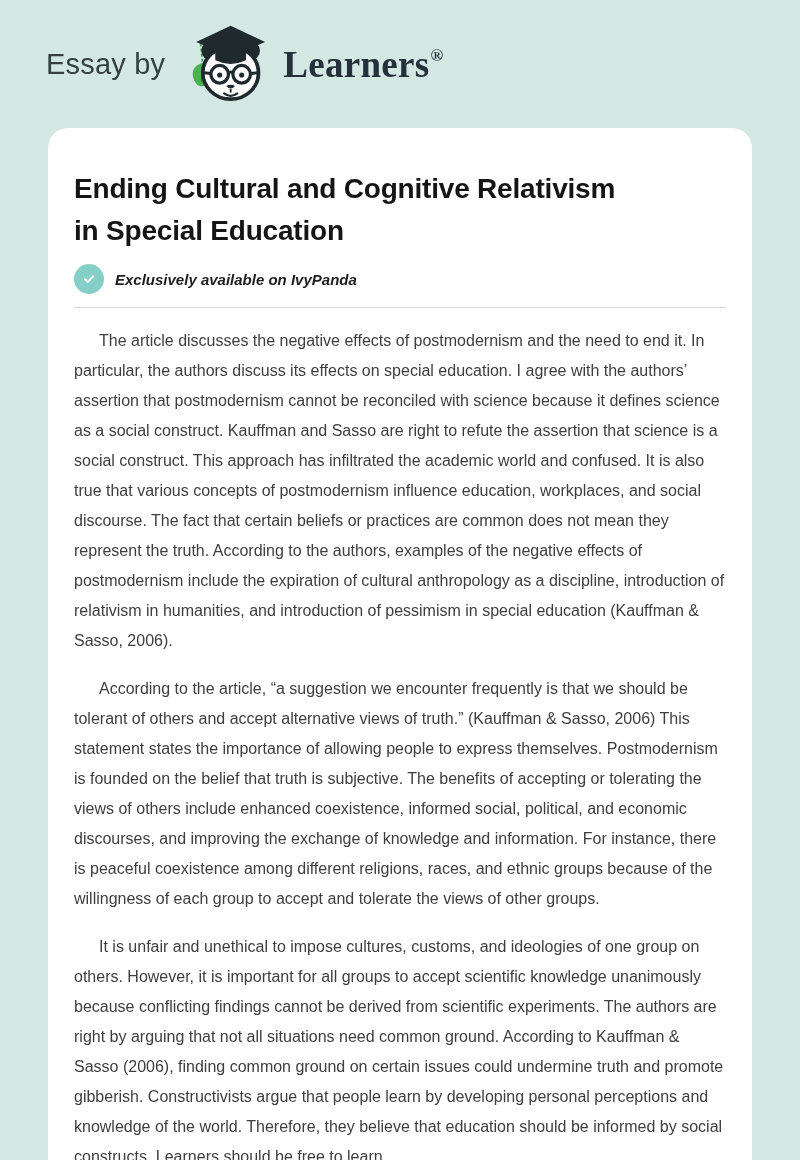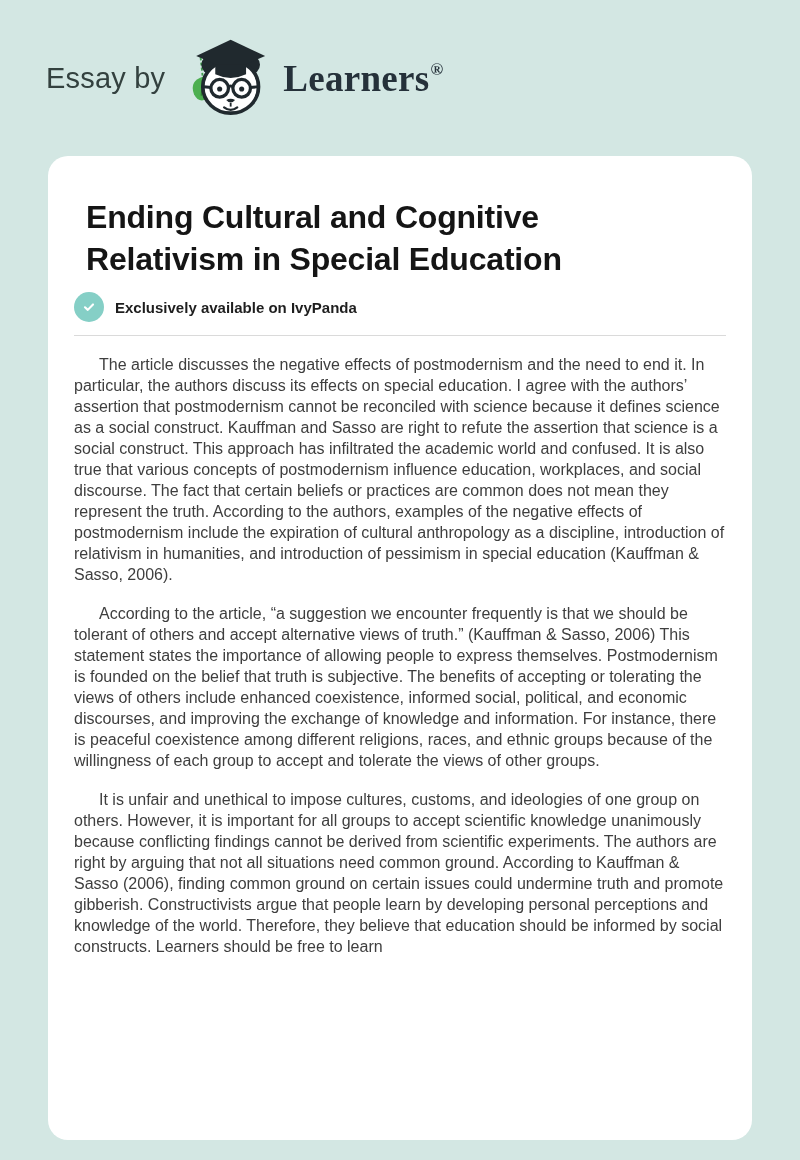--- a/index.html
+++ b/index.html
@@ -4,21 +4,21 @@
 <style>
   * { box-sizing: border-box; margin: 0; padding: 0; }
   html, body { width: 800px; }
   body {
     height: 1160px;
     background: #d3e7e3;
     font-family: "Liberation Sans", "DejaVu Sans", sans-serif;
     overflow: hidden;
   }
   .site-header {
-    height: 156px;
+    height: 128px;
     display: flex;
     align-items: center;
     padding-left: 46px;
   }
   .essay-by {
     font-size: 29px;
     color: #33413f;
     letter-spacing: 0.2px;
   }
   .logo-wrap { width: 88px; height: 92px; margin: 0 12px 0 18px; }
@@ -37,33 +37,33 @@
     left: 1px;
   }
   .card {
     margin: 0 48px;
     background: #ffffff;
     border-radius: 20px;
     padding: 40px 26px 62px 26px;
     min-height: 984px;
   }
   .essay-title {
-    font-size: 32px;
+    font-size: 28px;
     line-height: 42px;
     font-weight: bold;
     color: #151515;
     max-width: 560px;
     letter-spacing: -0.2px;
-    margin-left: 12px;
   }
   .badge {
     display: flex;
     align-items: center;
     gap: 11px;
     margin-top: 12px;
+    font-style: italic;
   }
   .badge-circle {
     width: 30px;
     height: 30px;
     border-radius: 50%;
     background: #85cfc6;
     display: flex;
     align-items: center;
     justify-content: center;
     flex: 0 0 auto;
@@ -74,21 +74,21 @@
     font-weight: bold;
     color: #1e1e1e;
   }
   .divider {
     border: none;
     border-top: 1px solid #dadada;
     margin: 13px 0 0 0;
   }
   .essay-body p {
     font-size: 16px;
-    line-height: 21px;
+    line-height: 30px;
     color: #3e3e3e;
     text-indent: 25px;
     margin-top: 18px;
     text-align: left;
   }
 </style>
 </head>
 <body>
 
 <header class="site-header">

